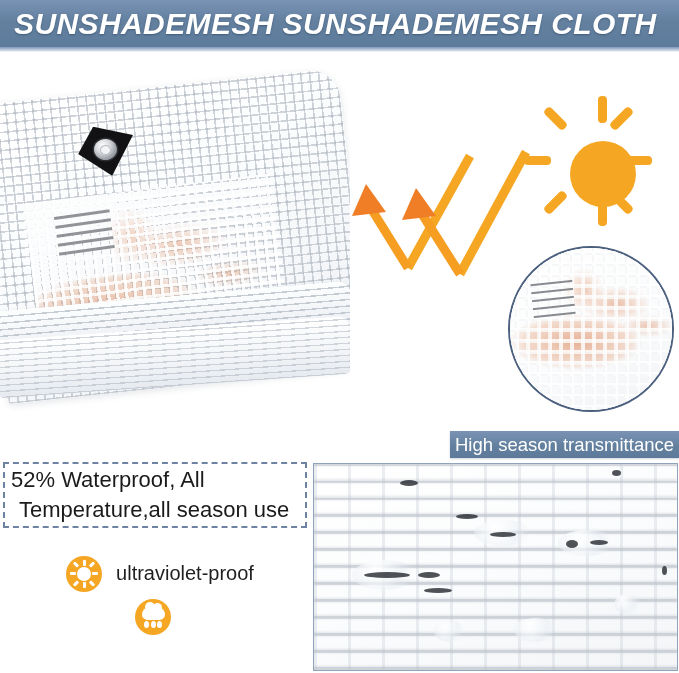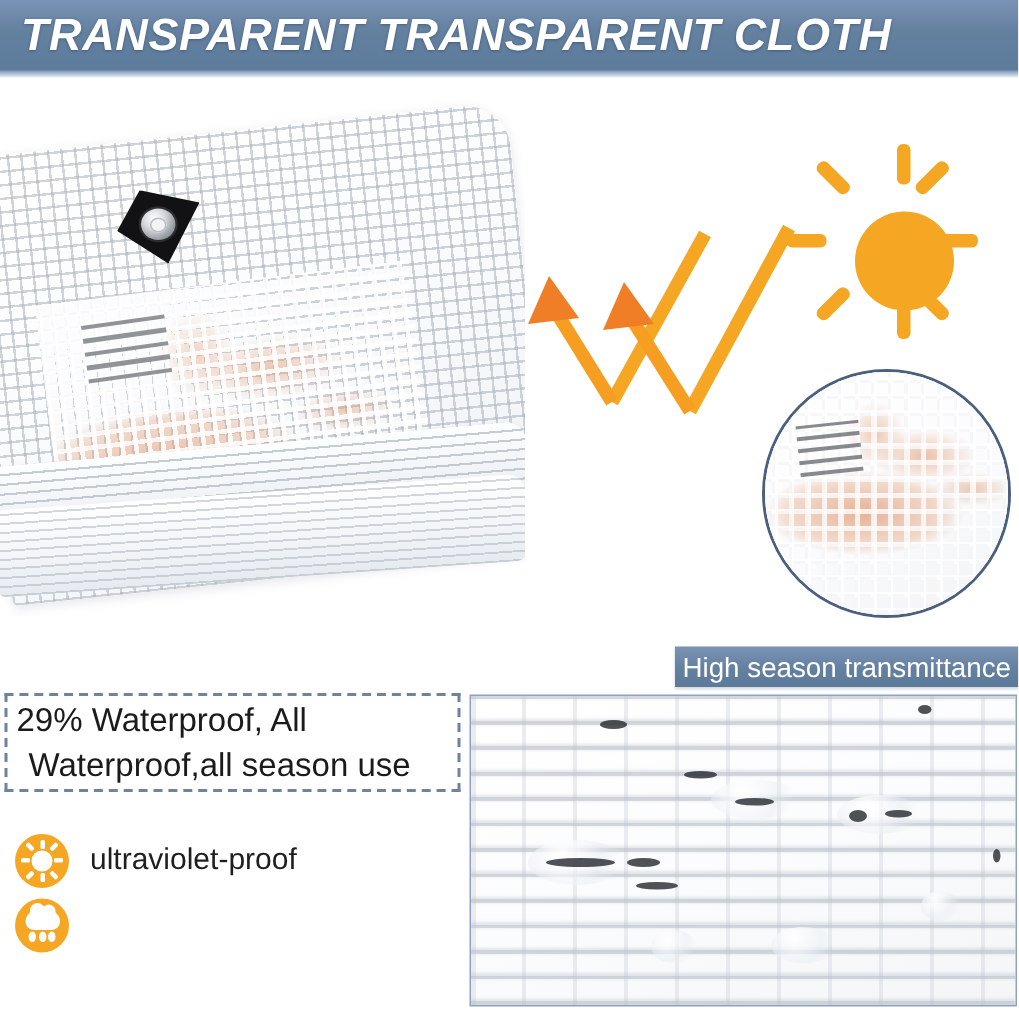--- a/index.html
+++ b/index.html
@@ -116,21 +116,21 @@
 
   
   .feature-box{position:absolute;left:3px;top:462px;width:304px;height:66px;
        border:2px dashed #6e83a2;box-sizing:border-box;
        display:flex;flex-direction:column;justify-content:center;padding:0 6px;}
   .feature-line{font-size:22px;color:#1b1b1b;line-height:30px;white-space:nowrap;}
   .feature-line.indent{padding-left:8px;}
 
   
   .benefits{position:absolute;left:10px;top:552px;width:300px;}
-  .benefit{display:flex;align-items:center;height:43px;}
+  .benefit{display:flex;align-items:center;height:43px;justify-content:center;}
   .b-icon{width:36px;height:36px;border-radius:50%;background:#F5A623;
        position:relative;flex:0 0 36px;margin-right:14px;}
   .b-label{font-size:20px;color:#1f1f1f;white-space:nowrap;}
   
   .gi-sun-core{position:absolute;left:11px;top:11px;width:14px;height:14px;border-radius:50%;background:#fff;}
   .gi-ray{position:absolute;background:#fff;border-radius:1px;transform-origin:50% 50%;}
   
   .gi-cloud{position:absolute;left:6.5px;top:8px;width:23px;height:13px;border-radius:8px 8px 6px 6px;background:#fff;}
   .gi-cloud:before{content:"";position:absolute;left:3px;top:-4.5px;width:10px;height:10px;border-radius:50%;background:#fff;}
   .gi-cloud:after{content:"";position:absolute;left:11px;top:-3.5px;width:9px;height:9px;border-radius:50%;background:#fff;}
@@ -150,21 +150,21 @@
   .droplet{position:absolute;background:rgba(40,44,50,.82);border-radius:50%;filter:blur(.5px);}
   .drop-sheen{position:absolute;border-radius:50%;
        background:radial-gradient(circle at 35% 30%,rgba(255,255,255,.95) 0%,rgba(230,236,242,.45) 55%,rgba(255,255,255,0) 80%);}
 </style>
 </head>
 <body>
 
 <div class="page">
 
   <div class="header">
-    <div class="header-title">TRANSPARENT TRANSPARENT CLOTH</div>
+    <div class="header-title">SUNSHADEMESH SUNSHADEMESH CLOTH</div>
   </div>
 
   <div class="tarp-photo">
     <div class="tarp-sheet"></div>
     <div class="hand-blur"></div>
     <div class="hand-grid"></div>
     <div class="label-ghost"></div>
     <div class="tarp-fold"></div>
     <div class="tarp-fold2"></div>
     <div class="corner-patch"></div>
@@ -199,22 +199,22 @@
     <div class="ci-hand"></div>
     <div class="ci-grid"></div>
     <div class="ci-label"></div>
   </div>
 
   <div class="trans-tag">
     <span>High season transmittance</span>
   </div>
 
   <div class="feature-box">
-    <div class="feature-line">29% Waterproof, All</div>
-    <div class="feature-line indent">Waterproof,all season use</div>
+    <div class="feature-line">52% Waterproof, All</div>
+    <div class="feature-line indent">Temperature,all season use</div>
   </div>
 
   <div class="benefits">
 
     <div class="benefit">
       <div class="b-icon">
         <div class="gi-sun-core"></div>
         <div class="gi-ray" style="left:16.5px;top:4px;width:3px;height:6px;"></div>
         <div class="gi-ray" style="left:16.5px;top:26px;width:3px;height:6px;"></div>
         <div class="gi-ray" style="left:4px;top:16.5px;width:6px;height:3px;"></div>

